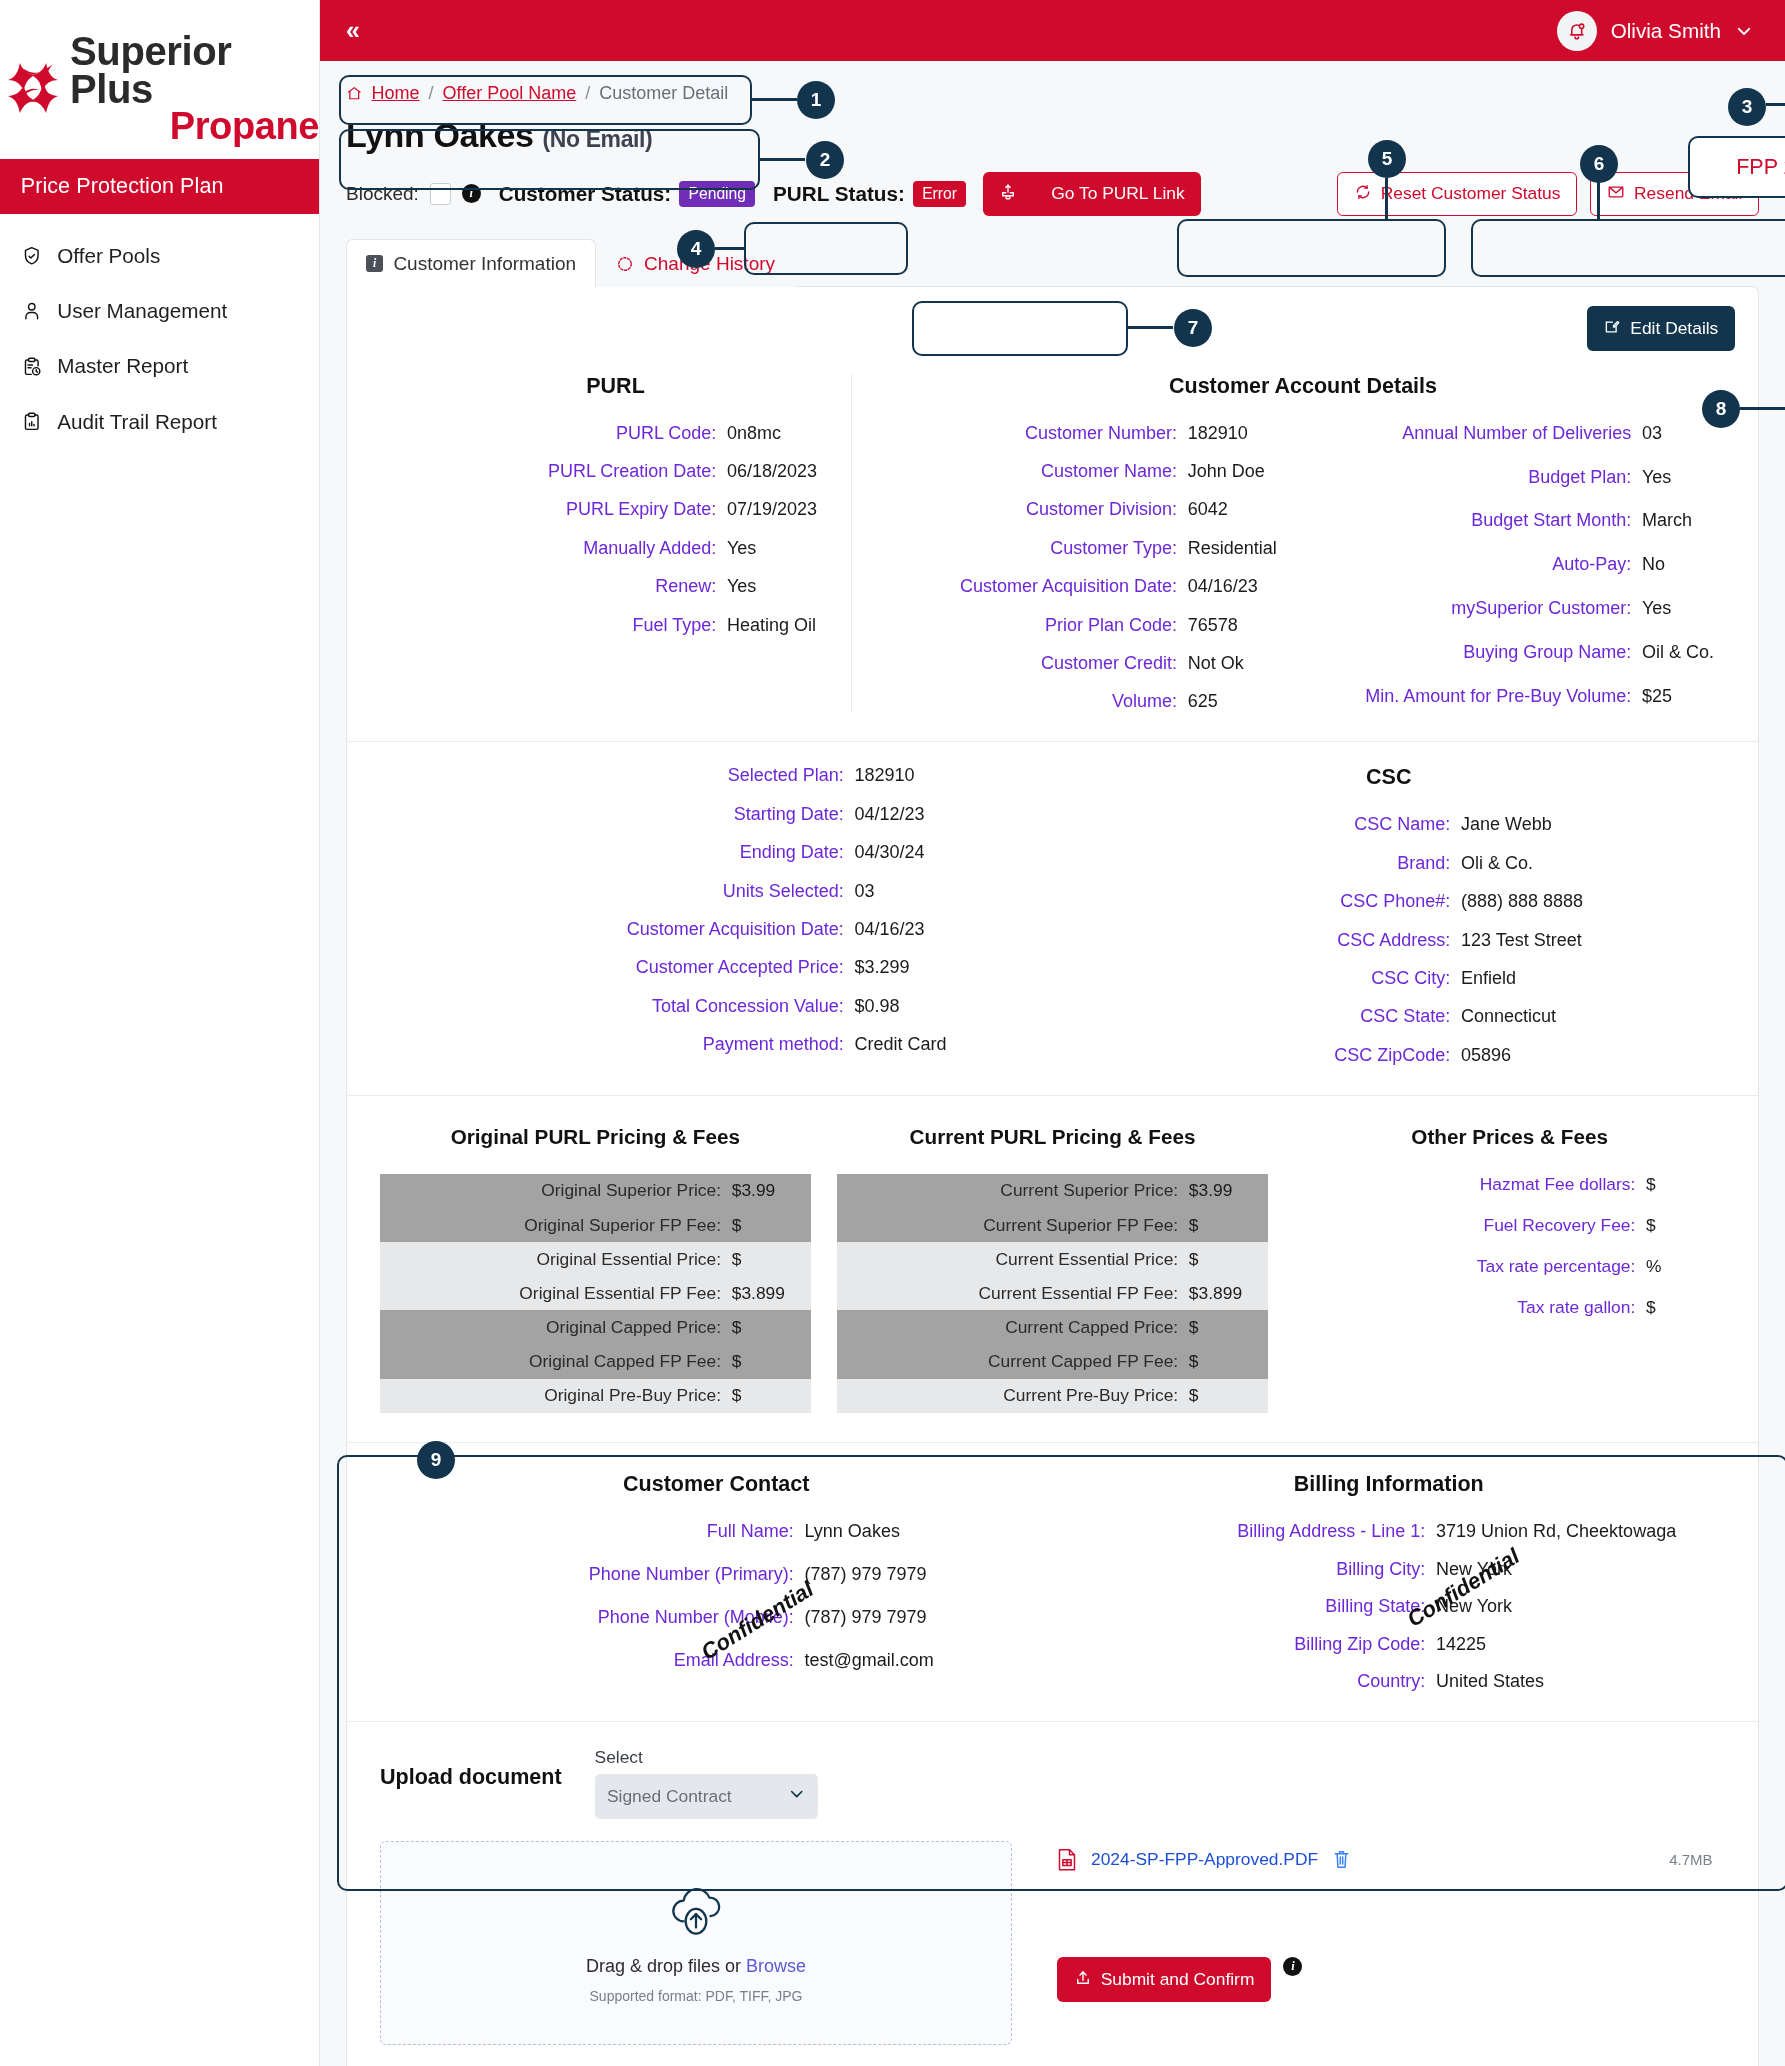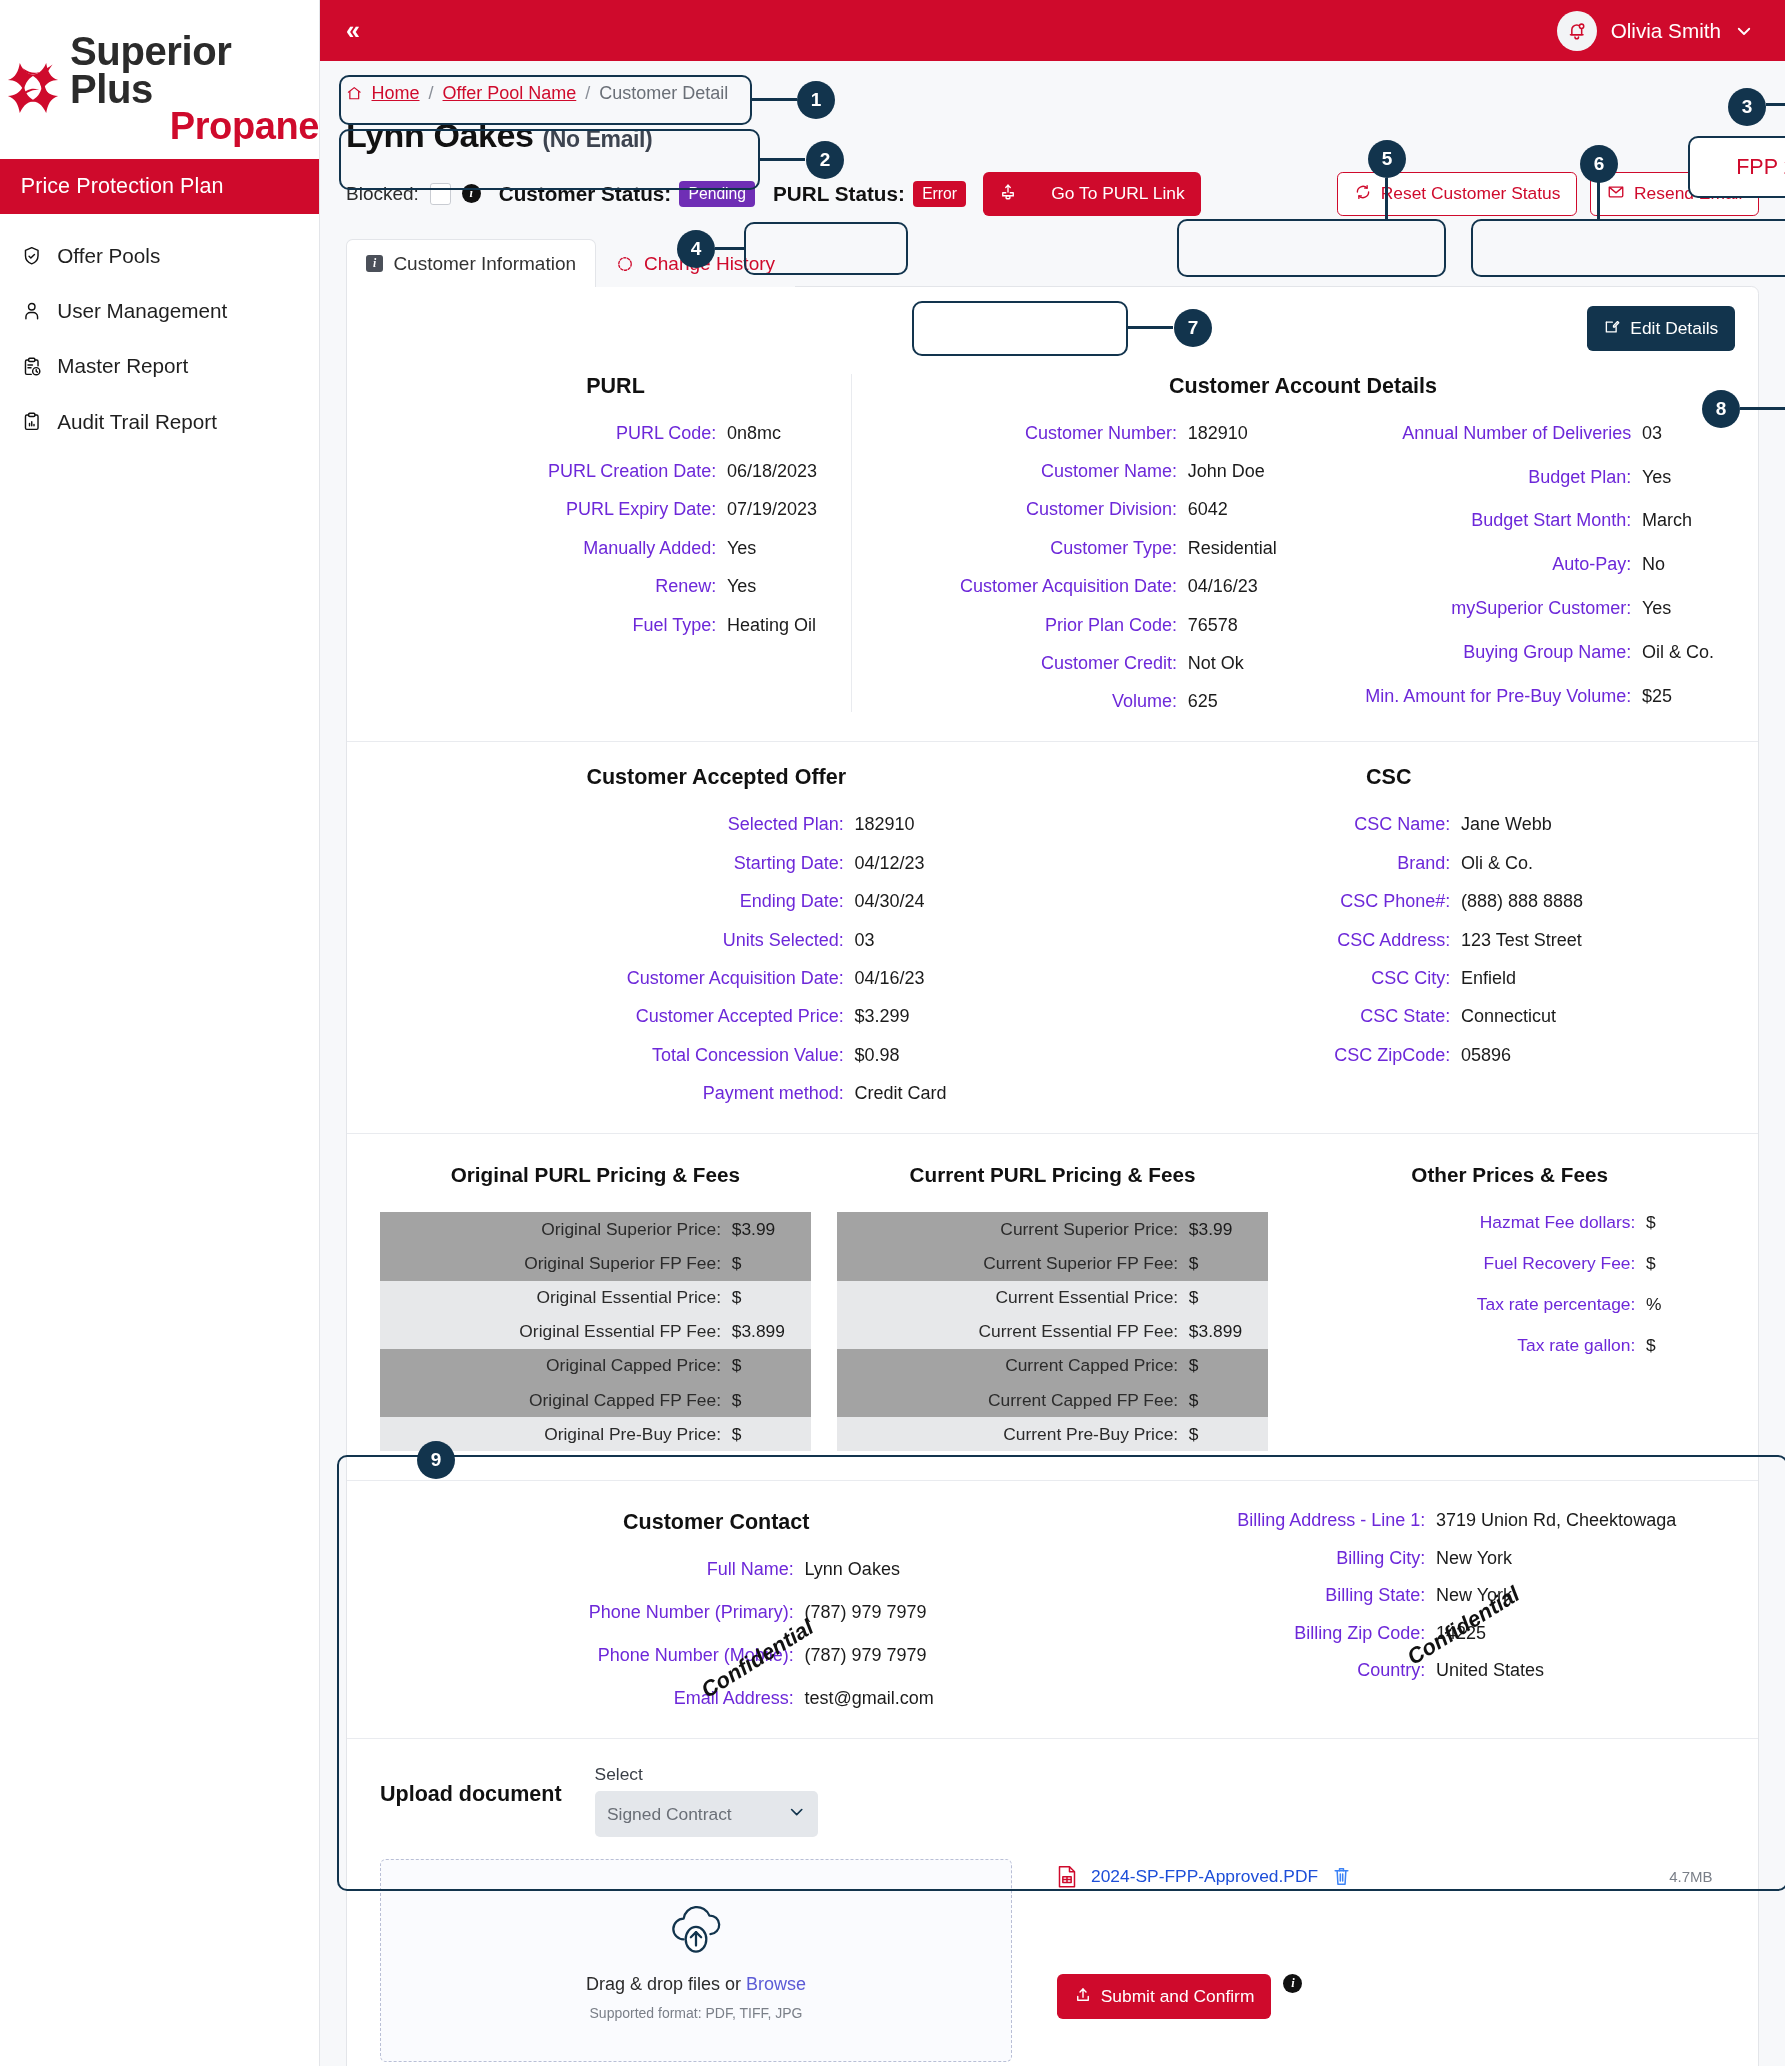--- a/index.html
+++ b/index.html
@@ -494,21 +494,20 @@
                   <div class="v">$25</div>
                 </div>
               </div>
             </div>
           </div>
         </div>
 
         <div class="section">
           <div class="two-col" style="grid-template-columns:1fr 1fr;">
             <div>
-              <div class="section-title">Customer Accepted Offer</div>
               <div class="kvgrid" style="grid-template-columns:1fr 198px;">
                 <div class="k">Selected Plan:</div>
                 <div class="v">182910</div>
                 <div class="k">Starting Date:</div>
                 <div class="v">04/12/23</div>
                 <div class="k">Ending Date:</div>
                 <div class="v">04/30/24</div>
                 <div class="k">Units Selected:</div>
                 <div class="v">03</div>
                 <div class="k">Customer Acquisition Date:</div>
@@ -643,20 +642,21 @@
                 <div class="v masked">(787) 979 7979</div>
                 <div class="k">Phone Number (Mobile):</div>
                 <div class="v masked">(787) 979 7979</div>
                 <div class="k">Email Address:</div>
                 <div class="v">test@gmail.com</div>
               </div>
               <div class="watermark" style="left:314px;top:136px;">Confidential</div>
             </div>
 
             <div class="wm-host">
+              <div class="section-title">Billing Information</div>
               <div class="kvgrid" style="grid-template-columns:1fr 289px;row-gap:16.5px;">
                 <div class="k">Billing Address - Line 1:</div>
                 <div class="v masked">3719 Union Rd, Cheektowaga</div>
                 <div class="k">Billing City:</div>
                 <div class="v masked">New York</div>
                 <div class="k">Billing State:</div>
                 <div class="v masked">New York</div>
                 <div class="k">Billing Zip Code:</div>
                 <div class="v masked">14225</div>
                 <div class="k">Country:</div>

